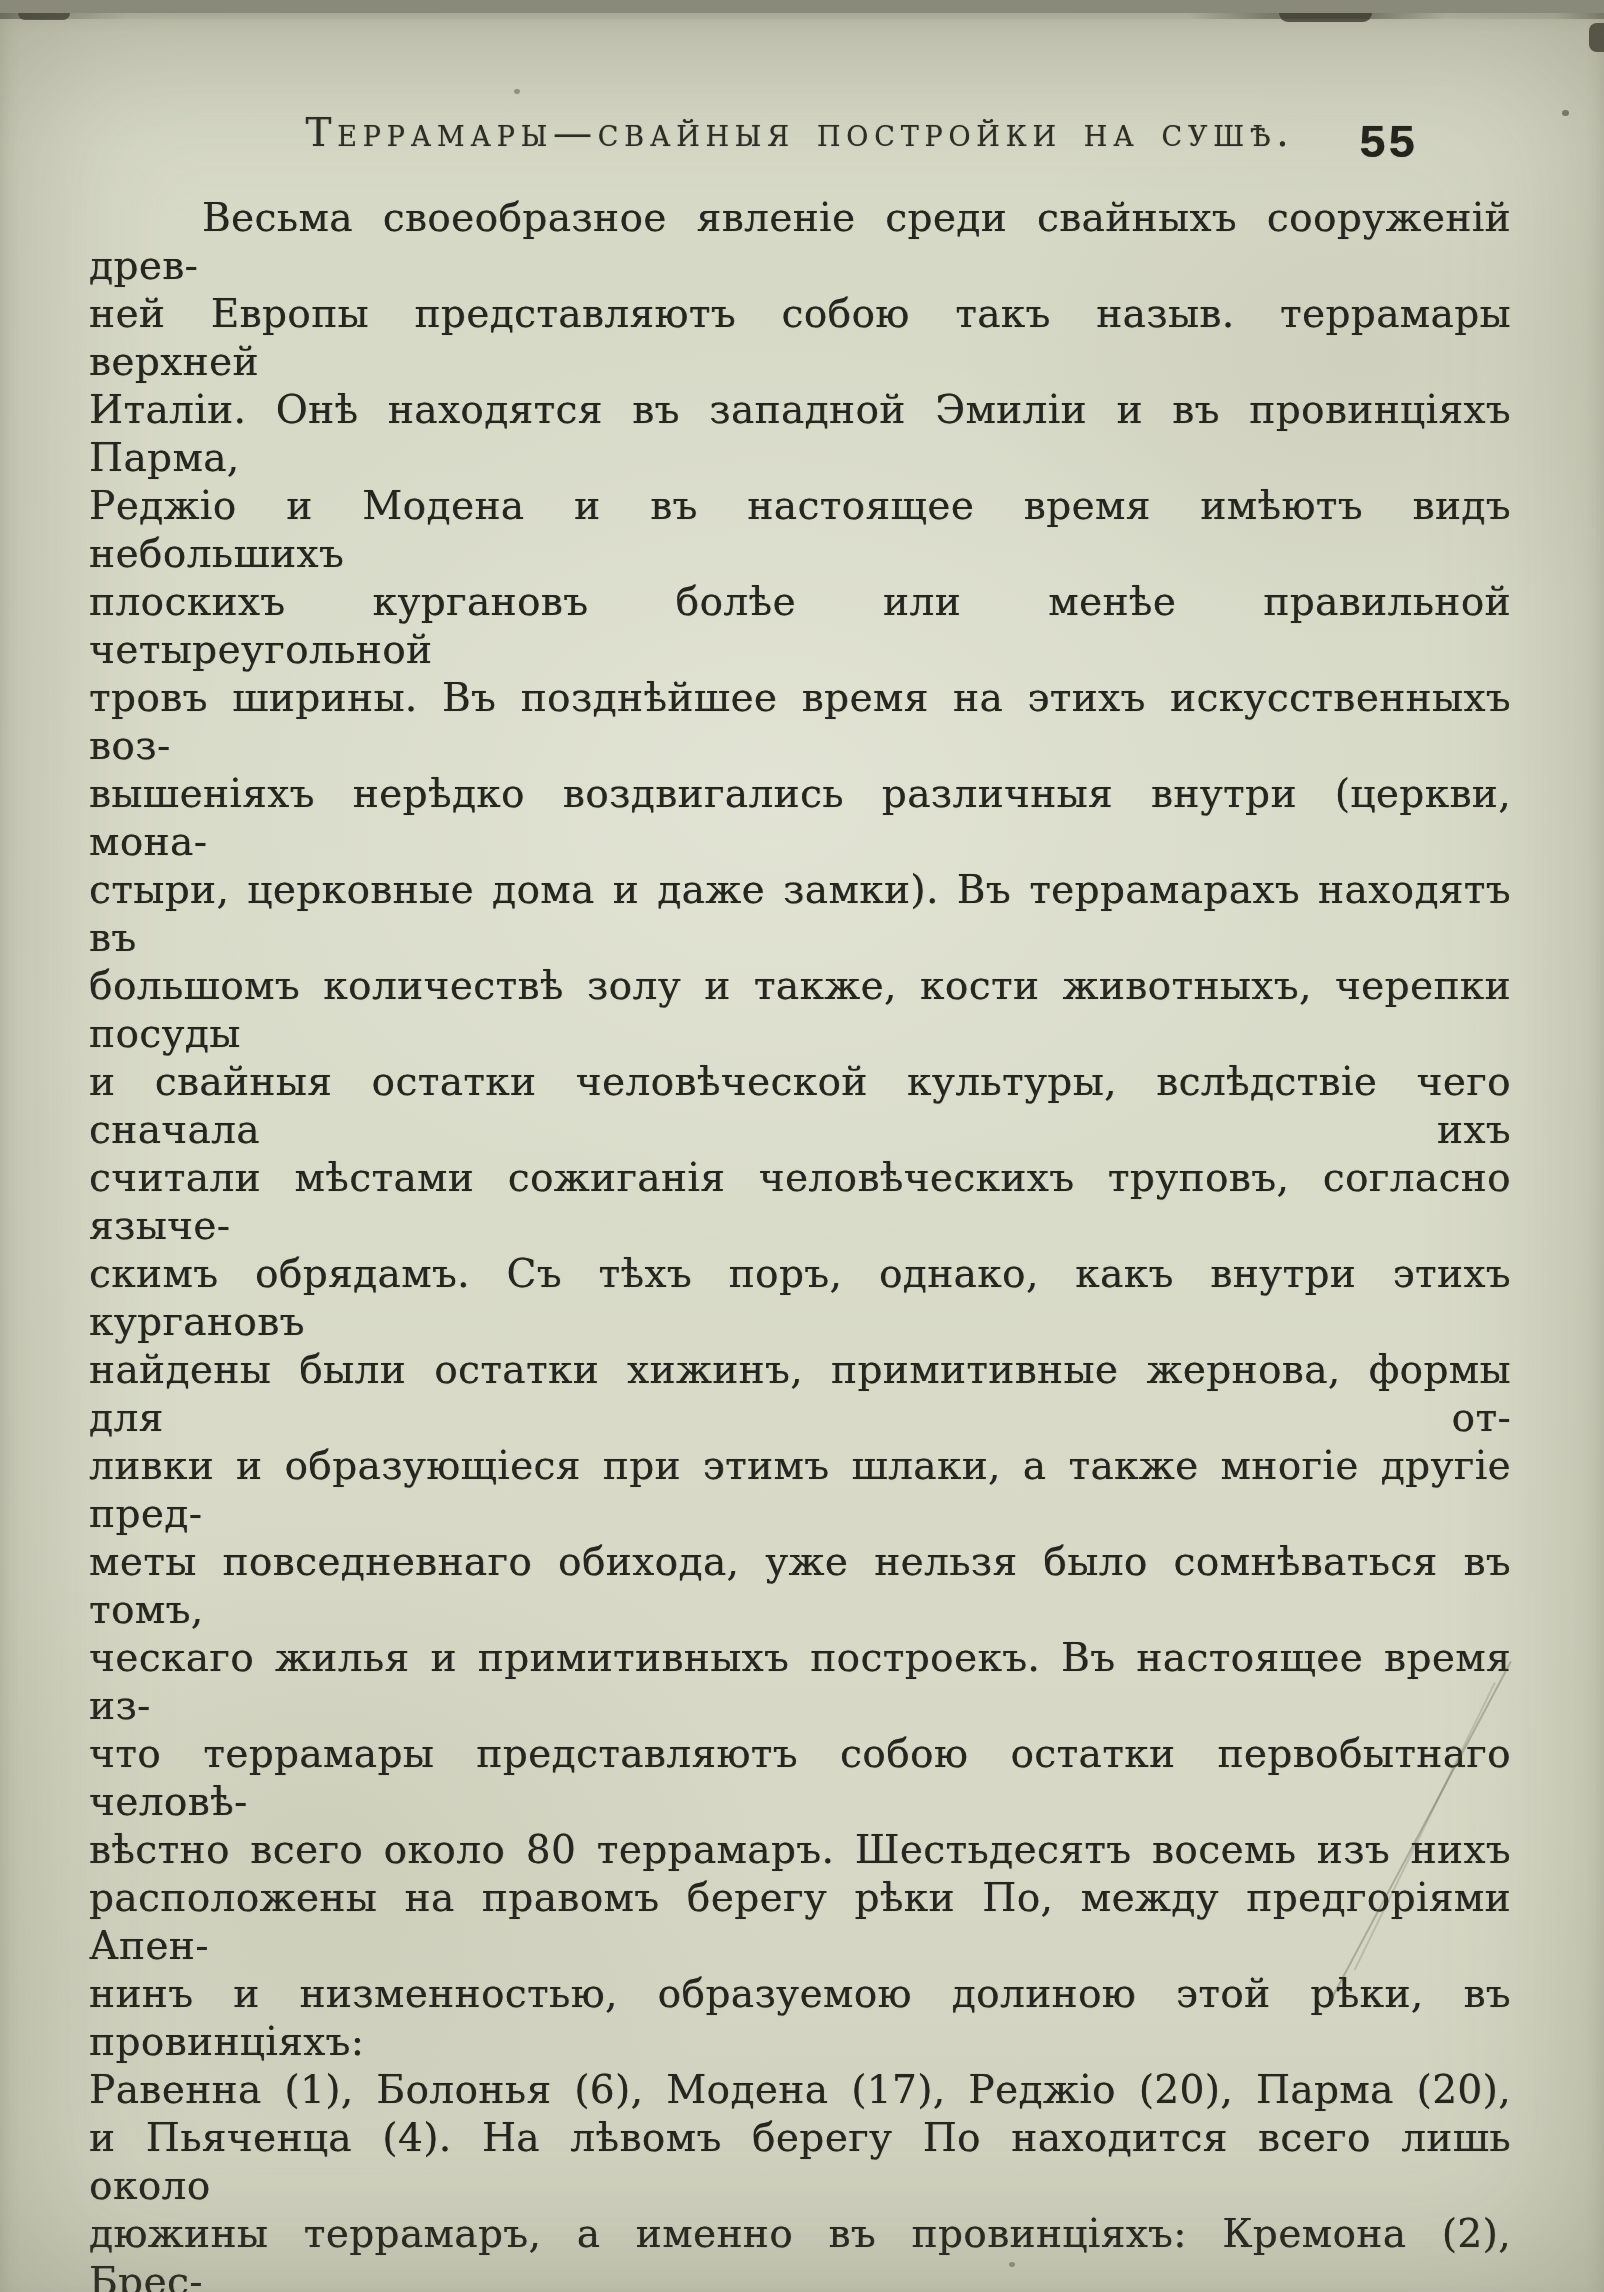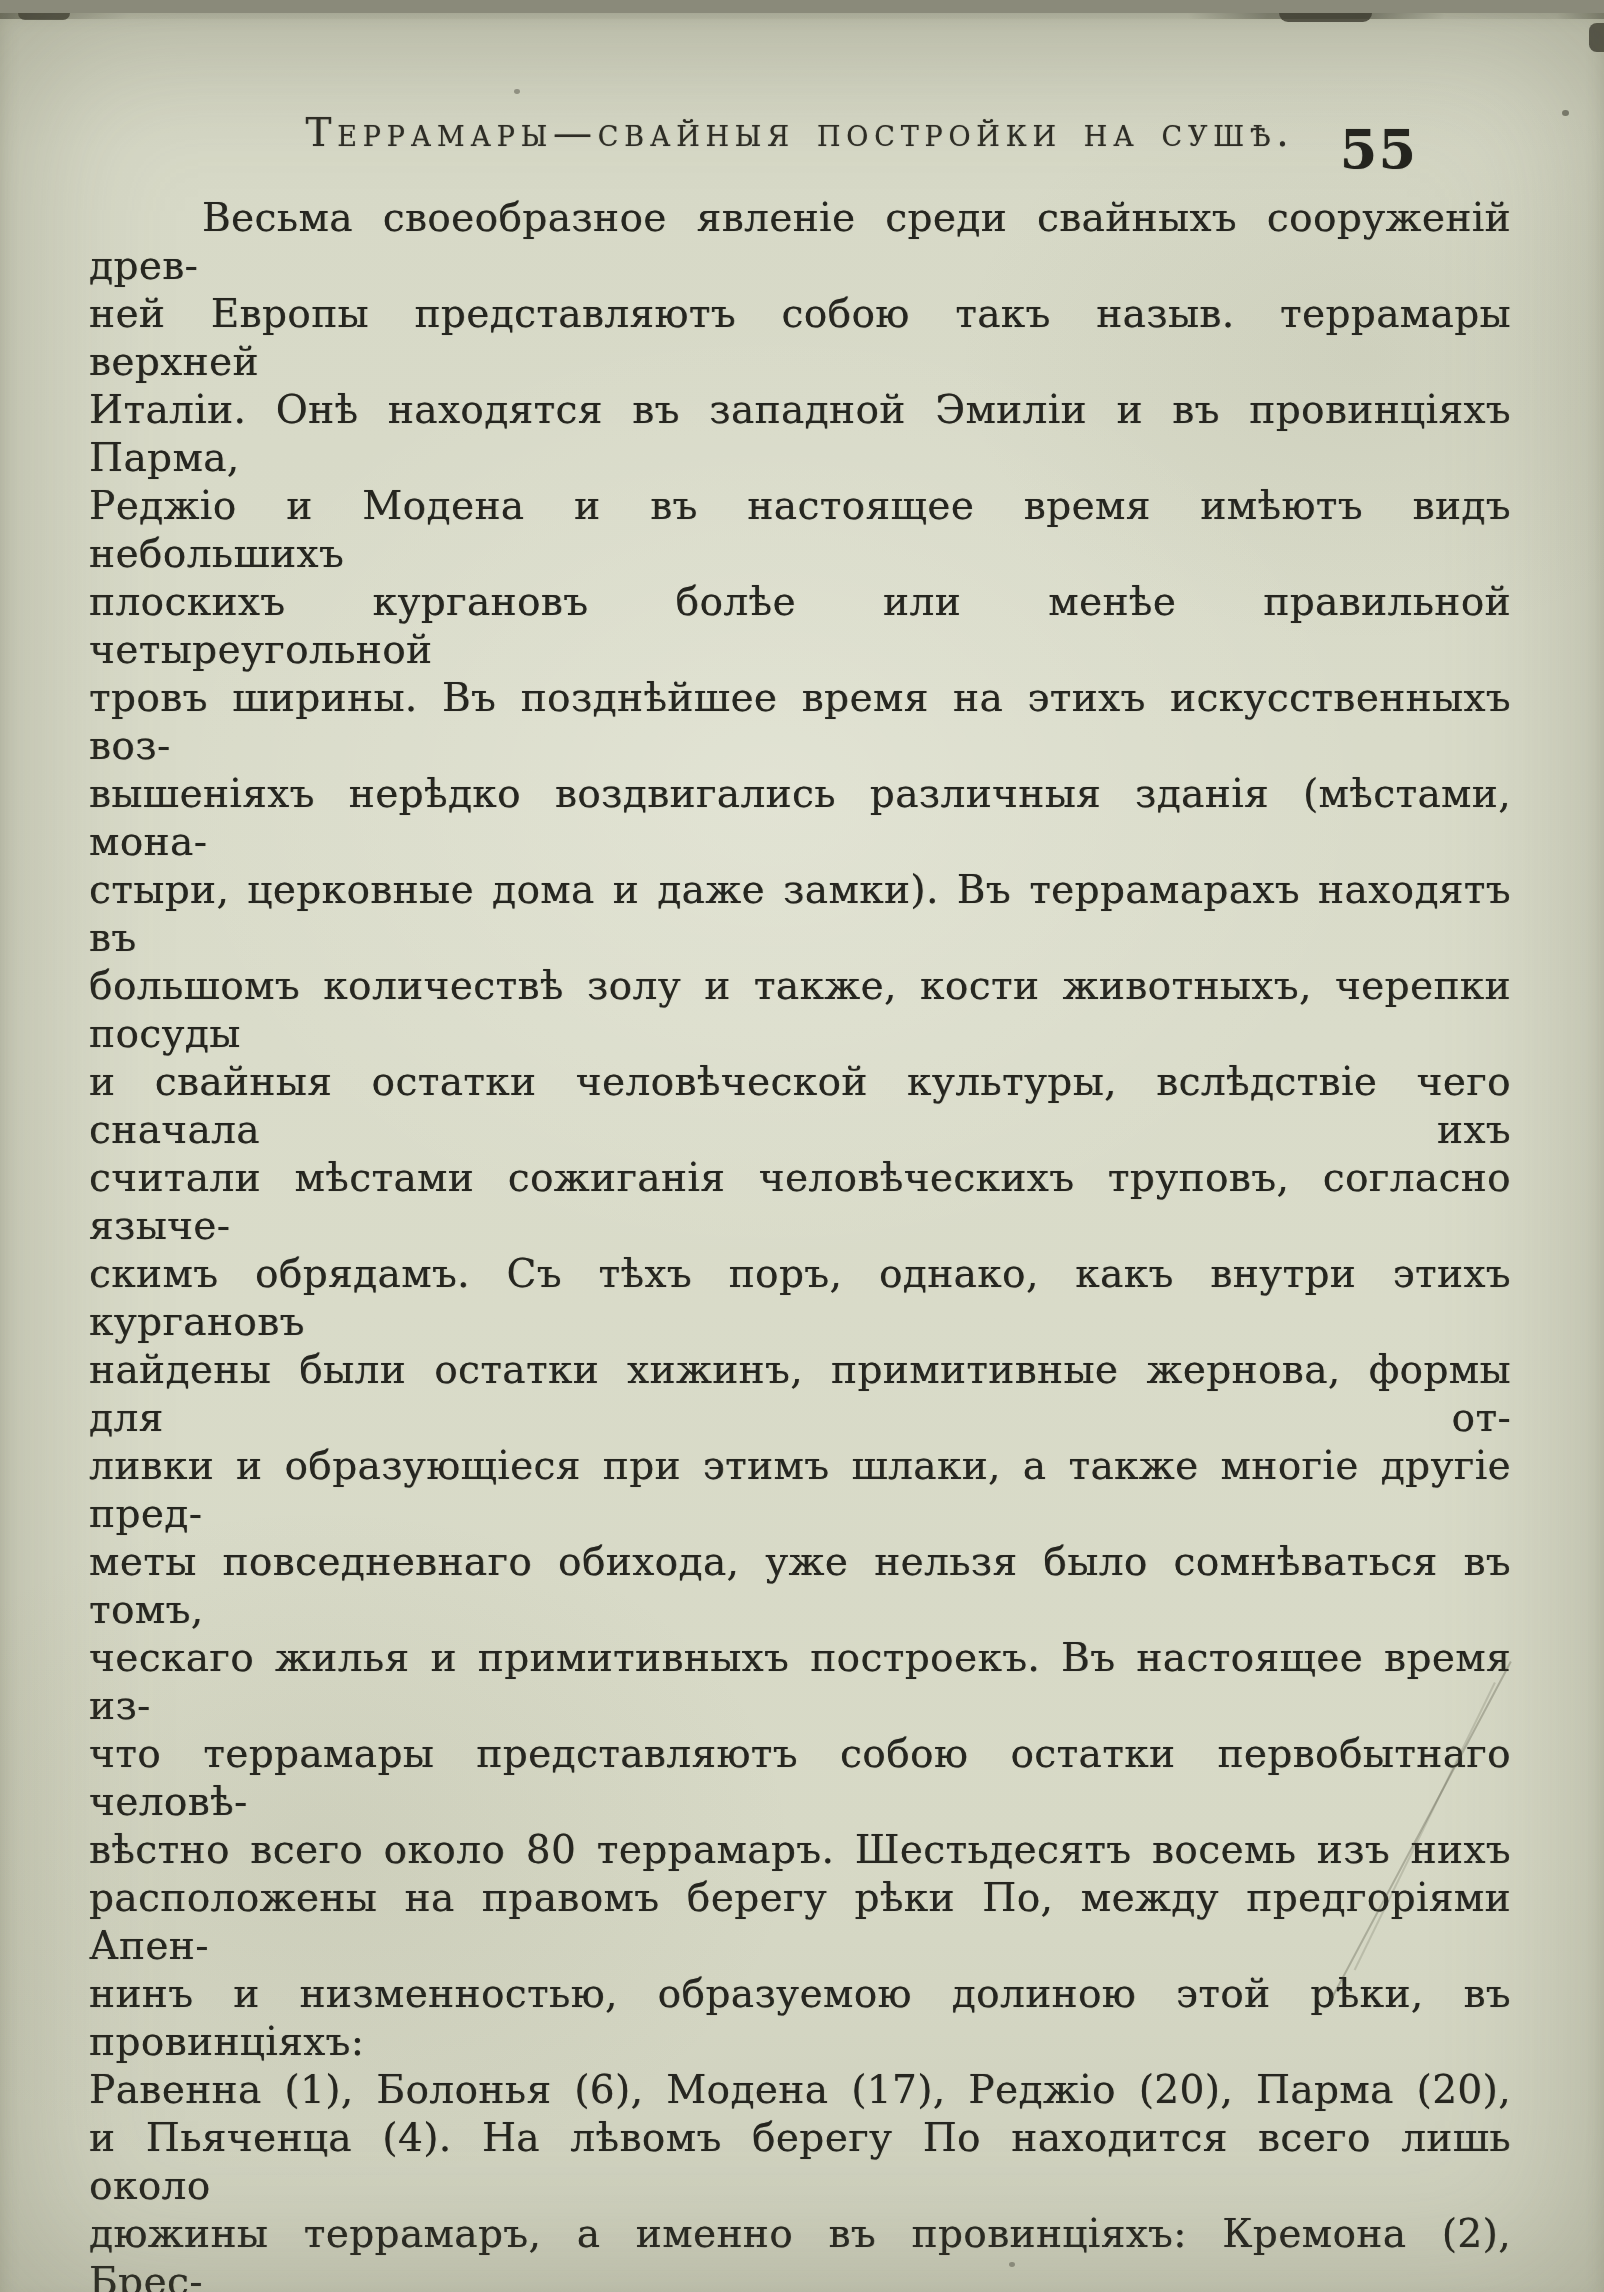--- a/index.html
+++ b/index.html
@@ -34,23 +34,24 @@
   }
   .title{
     font-variant:small-caps;
     font-size:39px;letter-spacing:5.8px;word-spacing:3.9px;
     color:#2e2d26;
     text-shadow:0 0 1px rgba(46,45,38,0.55);
     white-space:nowrap;
   }
   .pagenum{
     position:absolute;right:94px;top:7.8px;
-    font-size:54px;font-weight:bold;color:#24241e;
+    font-size:47px;font-weight:bold;color:#24241e;
     letter-spacing:1px;
     text-shadow:0 0 1px rgba(36,36,30,0.55);
+    font-family:Liberation Mono, monospace;
   }
   .textblock{
     position:absolute;left:89px;top:181px;width:1422px;
     font-size:39px;line-height:48px;
     letter-spacing:0.4px;word-spacing:4.9px;
     text-shadow:0.3px 0.3px 0.7px rgba(38,38,30,0.65);
   }
   .line{ text-align:justify; text-align-last:justify; }
   .line.para-start{ text-indent:113px; }
 
@@ -80,21 +81,21 @@
     <span class="pagenum">55</span>
   </div>
 
   <div class="textblock">
       <div class="line para-start">Весьма своеобразное явленіе среди свайныхъ сооруженій древ-</div>
       <div class="line">ней Европы представляютъ собою такъ назыв. террамары верхней</div>
       <div class="line">Италіи. Онѣ находятся въ западной Эмиліи и въ провинціяхъ Парма,</div>
       <div class="line">Реджіо и Модена и въ настоящее время имѣютъ видъ небольшихъ</div>
       <div class="line">плоскихъ кургановъ болѣе или менѣе правильной четыреугольной</div>
       <div class="line">тровъ ширины. Въ позднѣйшее время на этихъ искусственныхъ воз-</div>
-      <div class="line">вышеніяхъ нерѣдко воздвигались различныя зданія (мѣстами, мона-</div>
+      <div class="line">вышеніяхъ нерѣдко воздвигались различныя внутри (церкви, мона-</div>
       <div class="line">стыри, церковные дома и даже замки). Въ террамарахъ находятъ въ</div>
       <div class="line">большомъ количествѣ золу и также, кости животныхъ, черепки посуды</div>
       <div class="line">и свайныя остатки человѣческой культуры, вслѣдствіе чего сначала ихъ</div>
       <div class="line">считали мѣстами сожиганія человѣческихъ труповъ, согласно языче-</div>
       <div class="line">скимъ обрядамъ. Съ тѣхъ поръ, однако, какъ внутри этихъ кургановъ</div>
       <div class="line">найдены были остатки хижинъ, примитивные жернова, формы для от-</div>
       <div class="line">ливки и образующіеся при этимъ шлаки, а также многіе другіе пред-</div>
       <div class="line">меты повседневнаго обихода, уже нельзя было сомнѣваться въ томъ,</div>
       <div class="line">ческаго жилья и примитивныхъ построекъ. Въ настоящее время из-</div>
       <div class="line">что террамары представляютъ собою остатки первобытнаго человѣ-</div>

